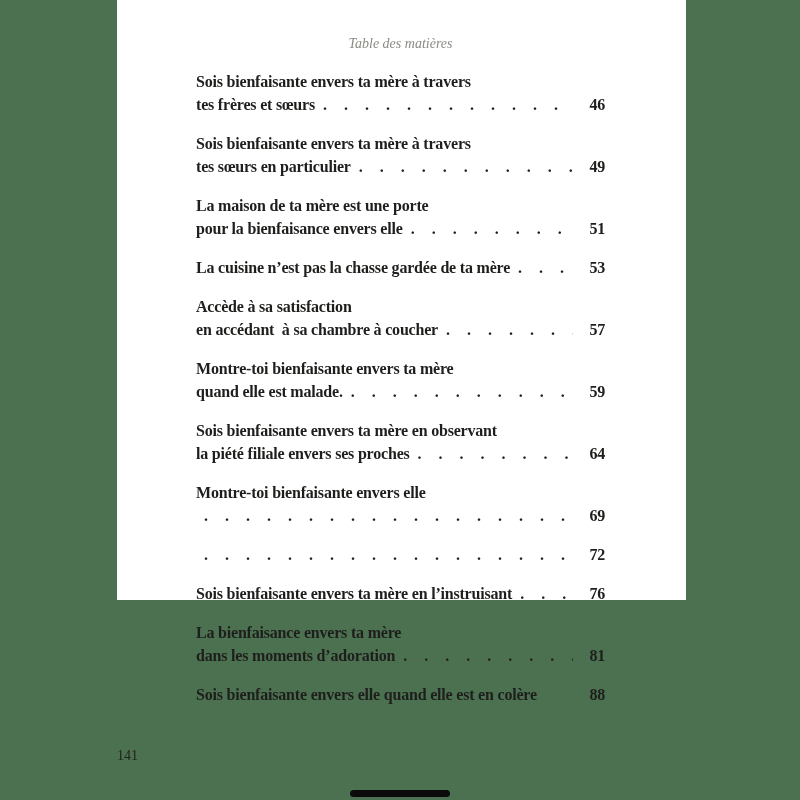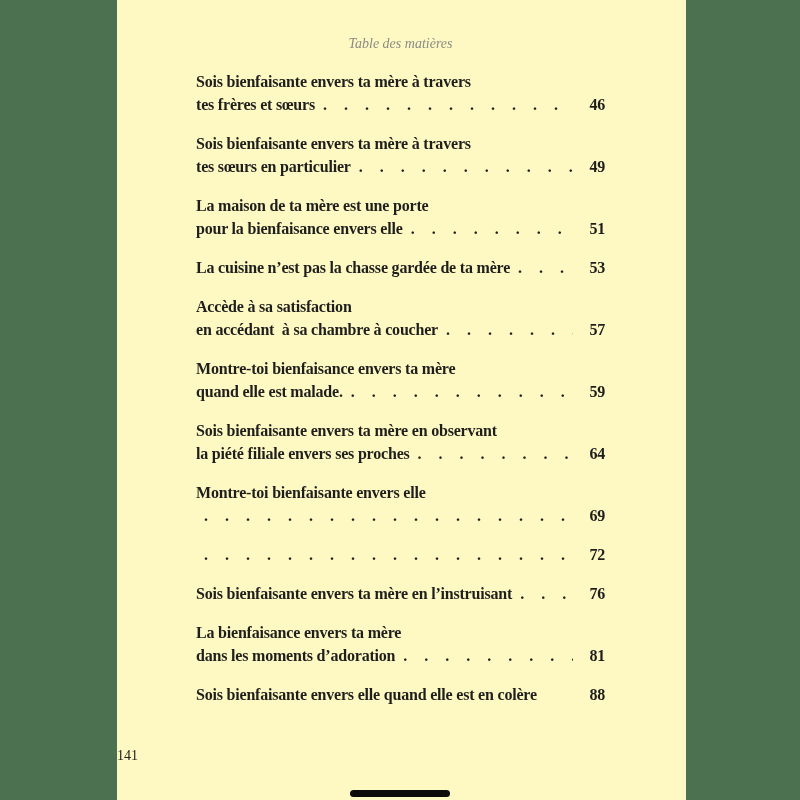--- a/index.html
+++ b/index.html
@@ -5,22 +5,22 @@
   html,body{margin:0;padding:0;}
   body{
     width:800px;height:800px;
     background:#4c7150;
     position:relative;
     overflow:hidden;
     font-family:"Liberation Serif","DejaVu Serif",serif;
   }
   .page{
     position:absolute;left:117px;top:0;
-    width:569px;height:800px;
-    background:#fef9c3;
+    width:569px;height:600px;
+    background:#ffffff;
   }
   .content{
     padding:0 81px 0 79px;
   }
   .running-head{
     margin-top:34px;
     text-align:center;
     font-style:italic;
     font-size:14px;
     line-height:20px;
@@ -129,21 +129,21 @@
       <div class="entry">
         <div class="pre">Accède à sa satisfaction</div>
         <div class="row">
           <span class="txt">en accédant  à sa chambre à coucher</span>
           <span class="dots">........................................</span>
           <span class="num">57</span>
         </div>
       </div>
 
       <div class="entry">
-        <div class="pre">Montre-toi bienfaisance envers ta mère</div>
+        <div class="pre">Montre-toi bienfaisante envers ta mère</div>
         <div class="row">
           <span class="txt">quand elle est malade.</span>
           <span class="dots">........................................</span>
           <span class="num">59</span>
         </div>
       </div>
 
       <div class="entry">
         <div class="pre">Sois  bienfaisante envers ta mère en observant</div>
         <div class="row">

